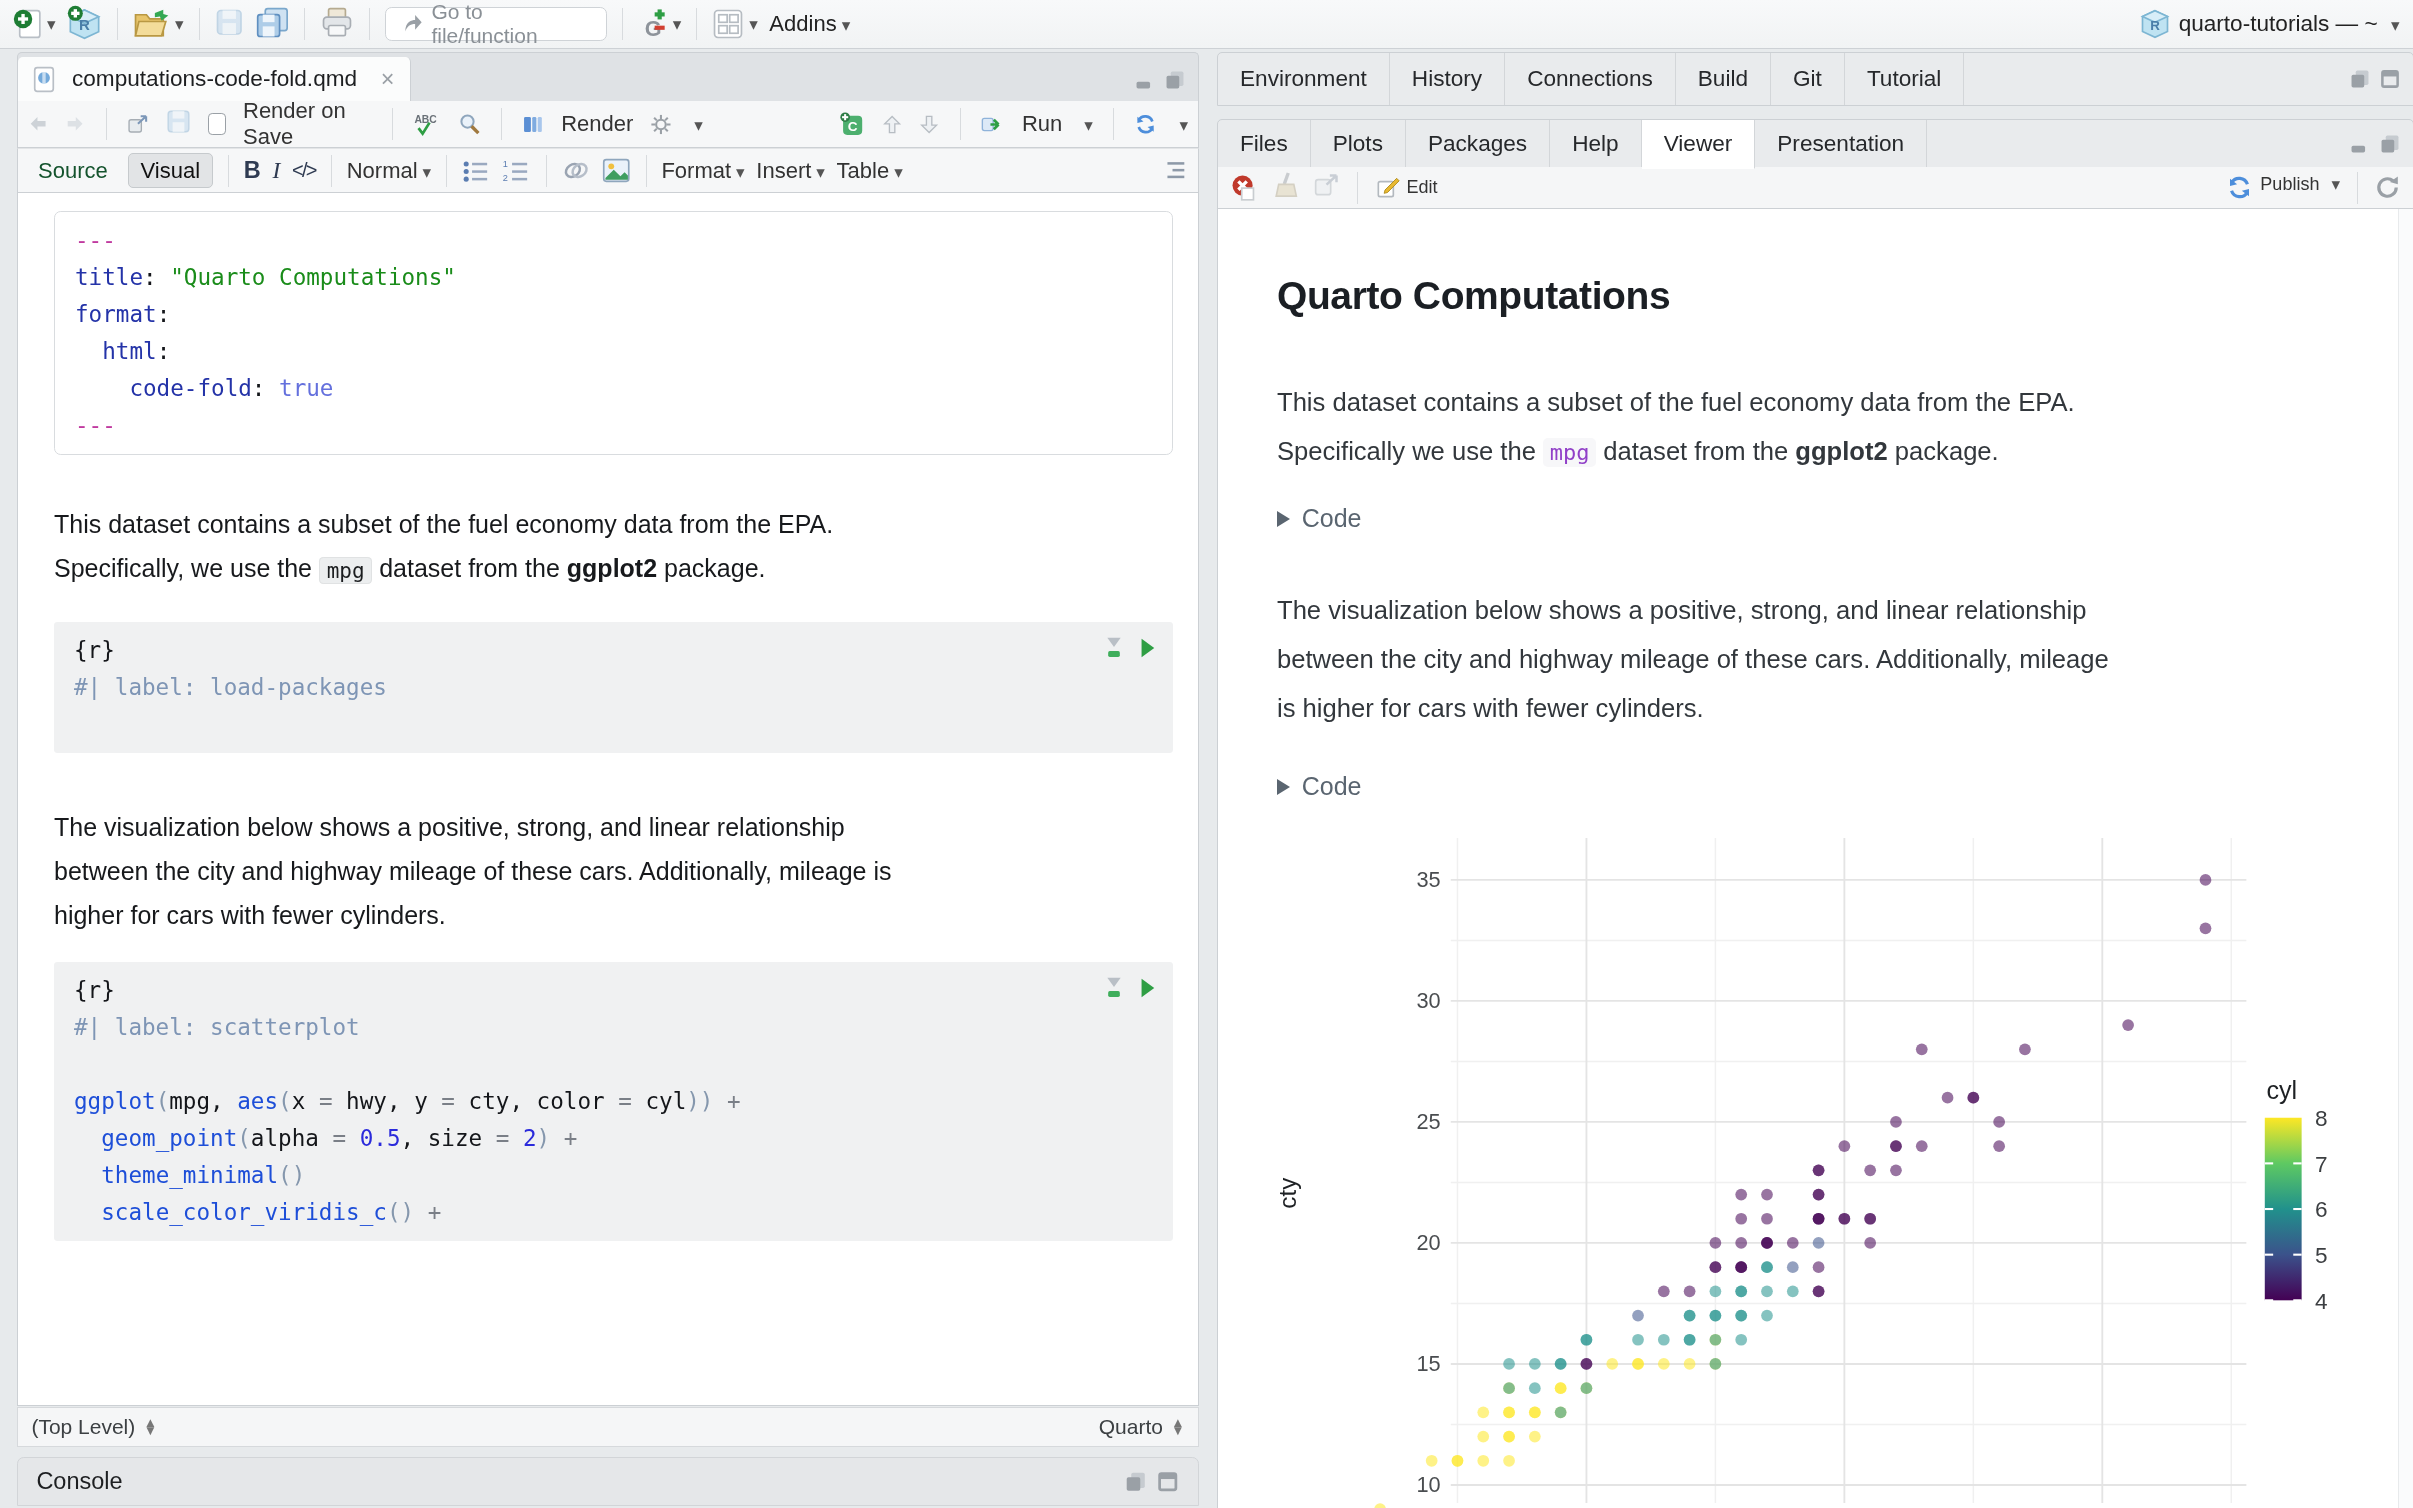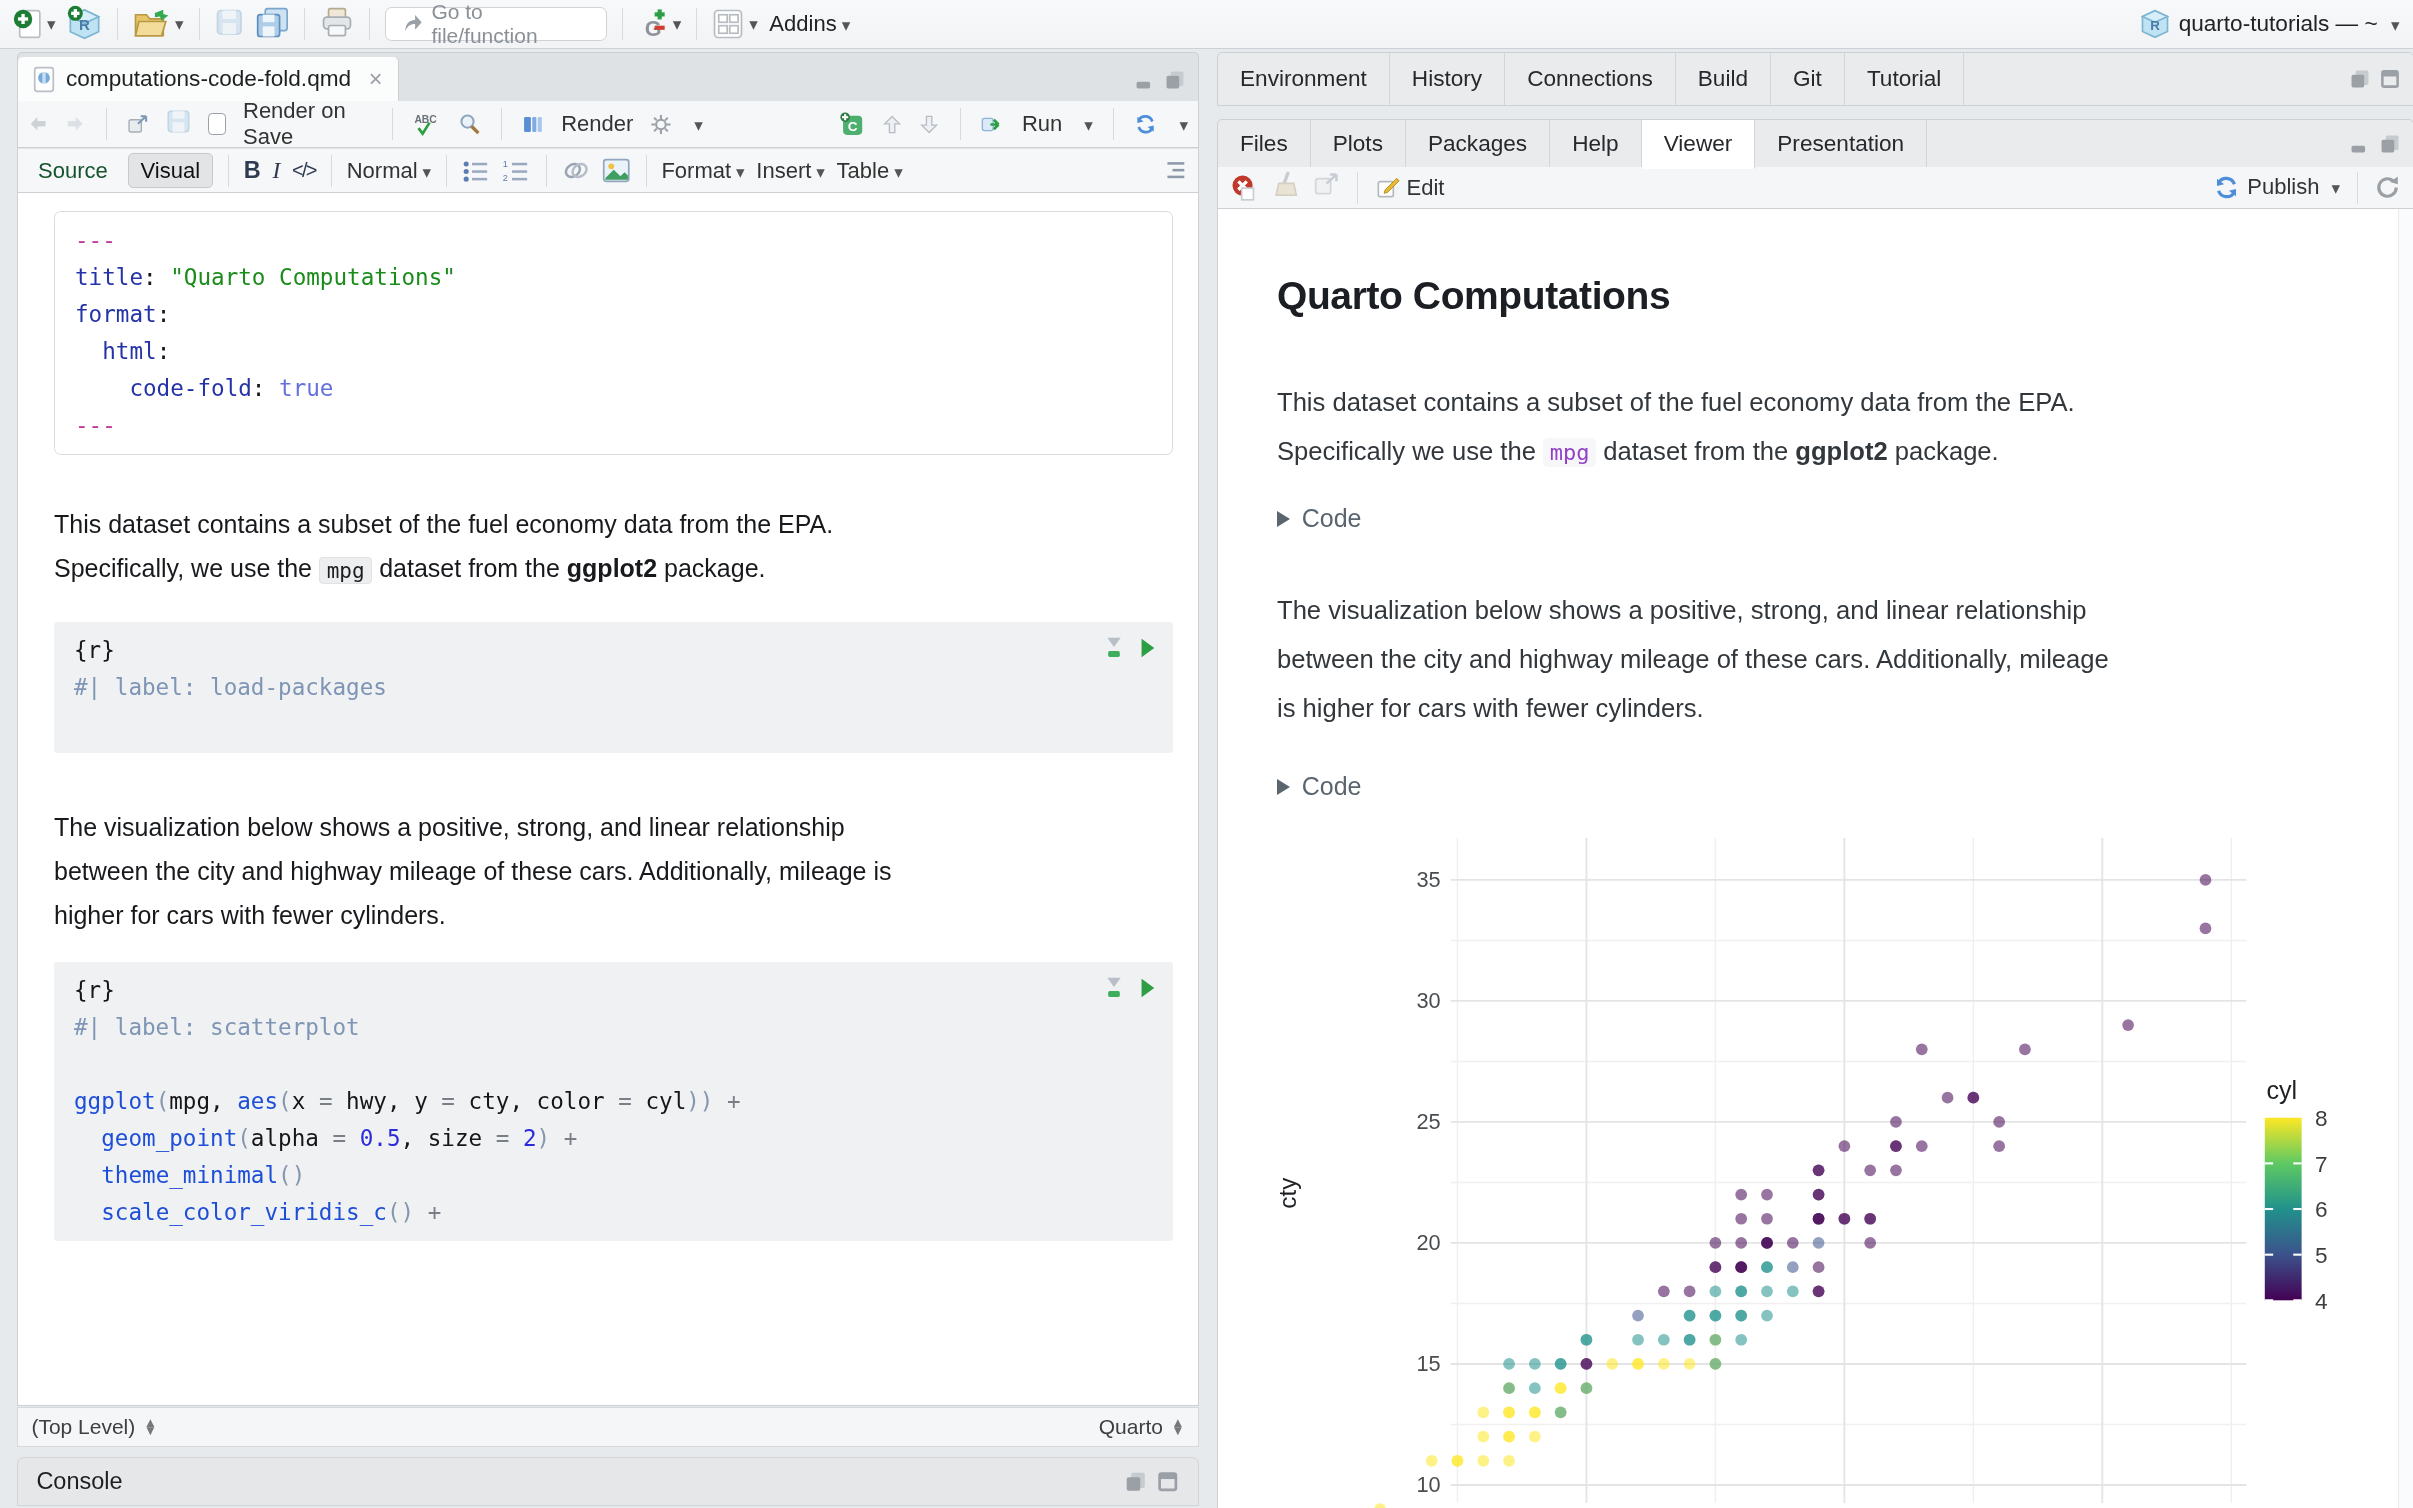--- a/index.html
+++ b/index.html
@@ -18,21 +18,21 @@
   .spacer { flex:1; }
   .proj { display:flex; align-items:center; gap:8.4px; font-size:22.6px; color:#222; }
 
   
   .left-pane { position:absolute; left:0; top:49px; width:1213px; height:1460px; background:#e7eaec; }
   .right-pane { position:absolute; left:1217px; top:49px; width:1197px; height:1460px; background:#e7eaec; }
 
   
   .tabbar { position:absolute; left:17px; top:3.4px; width:1182px; height:49px; background:#dfe2e5;
     border:0.8px solid #ccd0d4; border-bottom:none; border-radius:5px 5px 0 0; display:flex; align-items:flex-end; }
-  .etab { display:flex; align-items:center; gap:11px; background:#fbfcfc; height:44px; padding:0 15px;
+  .etab { display:flex; align-items:center; gap:17px; background:#fbfcfc; height:44px; padding:0 15px;
     border-right:0.8px solid #ccd0d4; border-radius:5px 5px 0 0; font-size:22.6px; color:#1d1f21; }
   .etab .close { color:#9aa0a6; font-size:23.5px; margin-left:6.7px; }
   .winbtns { margin-left:auto; display:flex; gap:8.4px; padding:0 11.7px 10px 0; }
 
   .ed-toolbar { position:absolute; left:17px; top:52px; width:1182px; height:47px; background:#f6f7f8;
     border:0.8px solid #ccd0d4; border-top:none; display:flex; align-items:center; padding:0 10px; gap:17px; font-size:22px; color:#333; }
   .fmt-toolbar { position:absolute; left:17px; top:99px; width:1182px; height:45px; background:#f6f7f8;
     border:0.8px solid #ccd0d4; border-top:0.8px solid #e3e5e7; display:flex; align-items:center; padding:0 11.7px; gap:11.7px; font-size:22px; color:#333; }
   .toggle-plain { padding:3.4px 8.4px; color:#14532d; }
   .toggle-active { padding:3.4px 11.7px; background:#e2e4e6; border:0.8px solid #c6cacd; border-radius:5px; color:#111; }
@@ -73,21 +73,21 @@
   .rtabs-top { position:absolute; left:0; top:3.4px; width:1197px; height:54px; background:#e9ebed;
     border:0.8px solid #ccd0d4; border-radius:5px 5px 0 0; display:flex; align-items:stretch; overflow:hidden; }
   .rtabs-bottom { position:absolute; left:0; top:70px; width:1197px; height:49px; background:#e9ebed;
     border:0.8px solid #ccd0d4; border-radius:5px 5px 0 0; display:flex; align-items:stretch; }
   .rtab { display:flex; align-items:center; padding:0 22px; border-right:0.8px solid #d3d6d9;
     font-size:22.6px; color:#26282b; background:transparent; }
   .rtab.active { background:#fff; position:relative; z-index:2; margin-bottom:-1.7px; border-bottom:1.7px solid #fff; }
   .rtabs-icons { margin-left:auto; display:flex; gap:8.4px; align-items:center; padding-right:11.7px; }
 
   .viewer-toolbar { position:absolute; left:0; top:118px; width:1197px; height:42px; background:#f5f6f7;
-    border:0.8px solid #ccd0d4; border-top:none; display:flex; align-items:center; padding:0 11.7px; gap:13.4px; font-size:22px; color:#333; }
+    border:0.8px solid #ccd0d4; border-top:none; display:flex; align-items:center; padding:0 11.7px; gap:13.4px; font-size:18px; color:#333; }
   .viewer-content { position:absolute; left:0; top:160px; width:1197px; height:1300px; background:#fff;
     border:0.8px solid #ccd0d4; border-top:none; overflow:hidden; }
   .scroll-gutter { position:absolute; right:0; top:0; width:15px; height:100%; background:#fafbfc; border-left:0.8px solid #e8eaec; }
 
   .doc-title { position:absolute; left:59px; top:65px; font-size:39px; font-weight:600; color:#1b1f24; letter-spacing:-0.4px; }
   .doc-para { position:absolute; left:59px; width:1098px; font-size:25.6px; line-height:49px; color:#32373c; }
   .doc-para1 { top:169px; }
   .doc-para2 { top:377px; }
   .vdoc-code { font-family:"DejaVu Sans Mono",monospace; font-size:22px; background:#f7f7f9; border-radius:5px; padding:1.7px 6.7px; color:#9140c8; border:none; }
   .code-fold { position:absolute; left:59px; display:flex; align-items:center; gap:11.7px; font-size:25px; color:#5a6570; }

